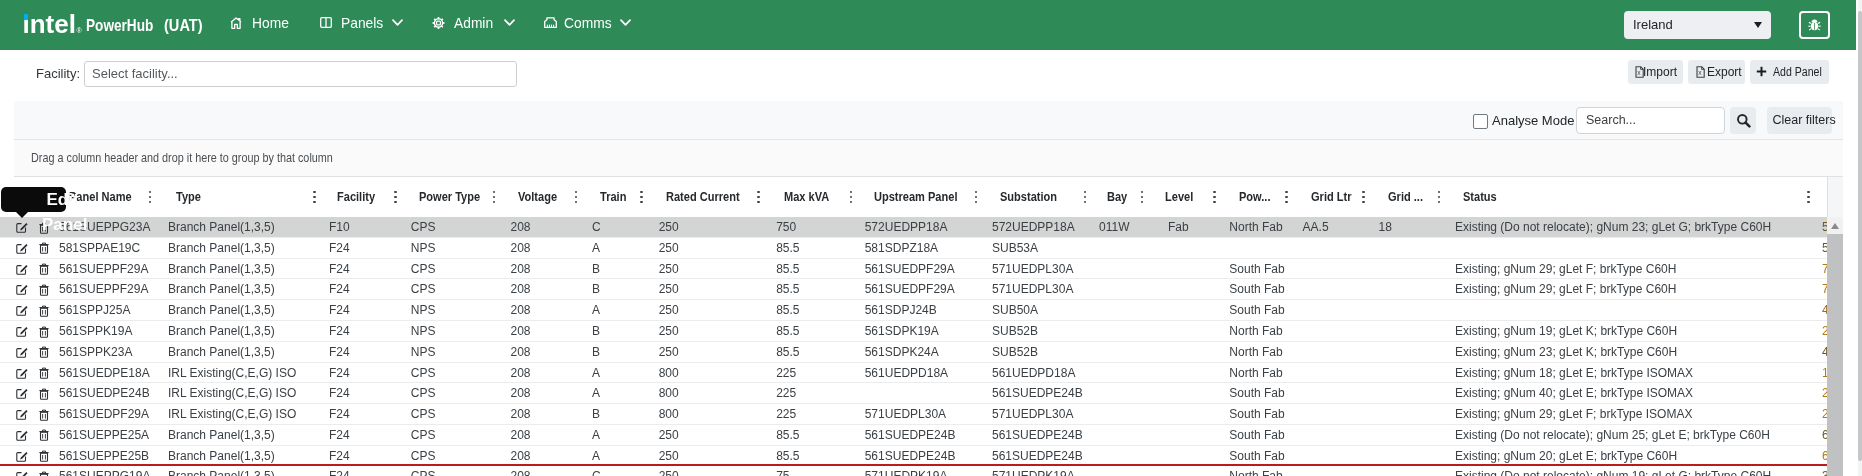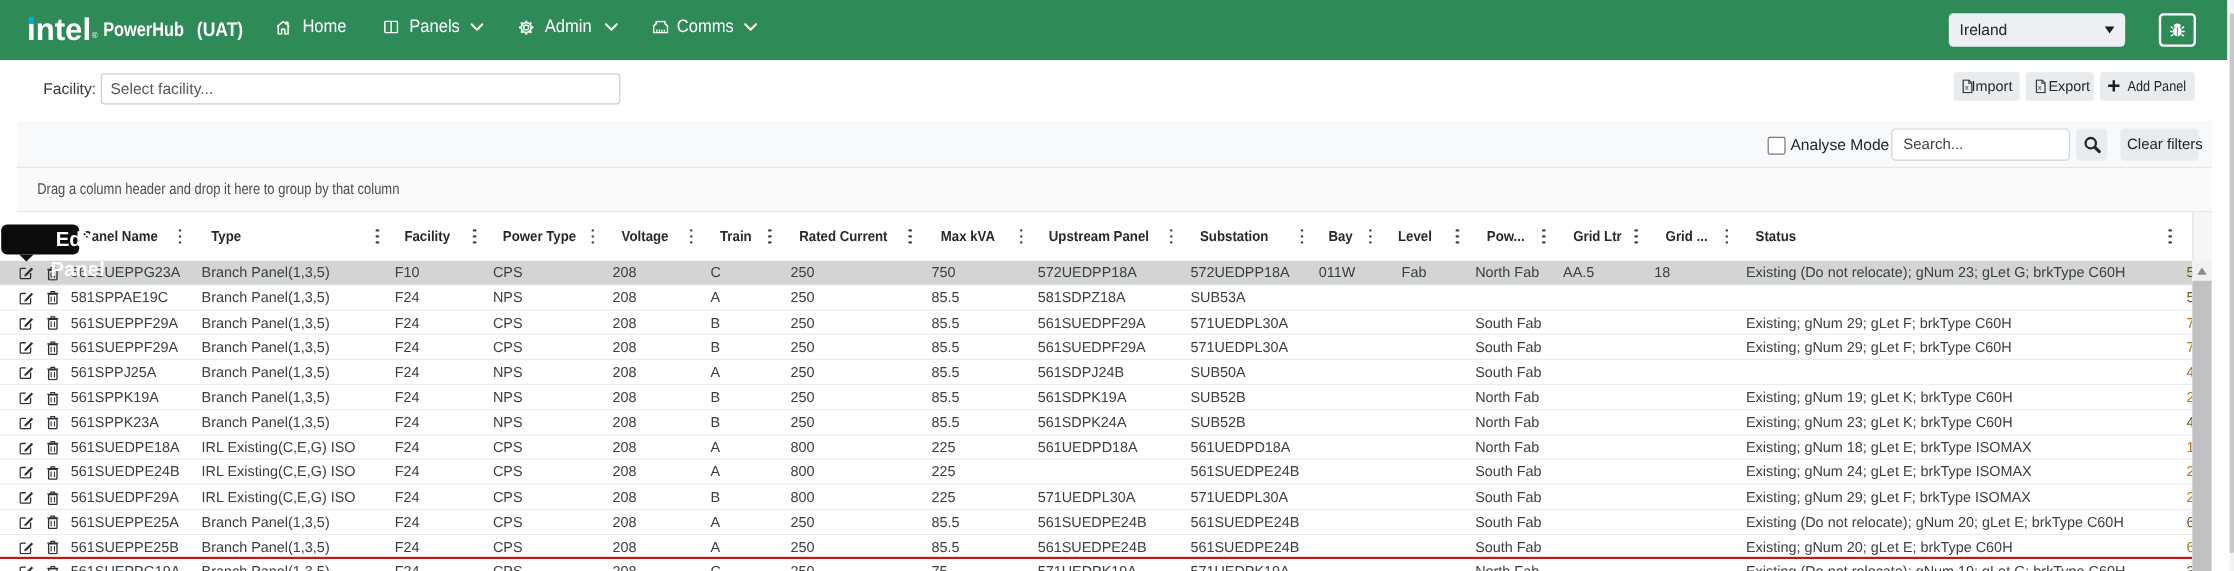--- a/index.html
+++ b/index.html
@@ -491,21 +491,21 @@
 <div class="cell" style="left:59px;">561SUEDPE24B</div>
 <div class="cell" style="left:168px;">IRL Existing(C,E,G) ISO</div>
 <div class="cell" style="left:329px;">F24</div>
 <div class="cell" style="left:410.8px;">CPS</div>
 <div class="cell" style="left:510.5px;">208</div>
 <div class="cell" style="left:592px;">A</div>
 <div class="cell" style="left:658.7px;">800</div>
 <div class="cell" style="left:776.2px;">225</div>
 <div class="cell" style="left:992px;">561SUEDPE24B</div>
 <div class="cell" style="left:1229.3px;">South Fab</div>
-<div class="cell" style="left:1455px;">Existing; gNum 24; gLet E; brkType ISOMAX</div>
+<div class="cell" style="left:1455px;">Existing; gNum 40; gLet E; brkType ISOMAX</div>
 <div class="cell" style="left:1822px;color:#b07818;">2</div>
 </div>
 <div style="position:absolute;left:0;top:186.93px;width:1827px;height:20.77px;background:#fff;border-bottom:1px solid #ececec;">
 <div class="abs" style="left:15.5px;top:5px;">
         <svg width="12" height="11" viewBox="0 0 12 11" style="display:block;">
           <path d="M9.5 5.5 V9.3 A1 1 0 0 1 8.5 10.3 H1.8 A1 1 0 0 1 .8 9.3 V2.6 A1 1 0 0 1 1.8 1.6 H5.5" fill="none" stroke="#2b2f33" stroke-width="1.1"></path>
           <path d="M4.6 6.8 L10.3 1 L11.6 2.3 L5.9 8 L4.3 8.4 Z" fill="#2b2f33"></path>
         </svg>
       </div>
 <div class="abs" style="left:38.5px;top:4.5px;">
@@ -551,21 +551,21 @@
 <div class="cell" style="left:168px;">Branch Panel(1,3,5)</div>
 <div class="cell" style="left:329px;">F24</div>
 <div class="cell" style="left:410.8px;">CPS</div>
 <div class="cell" style="left:510.5px;">208</div>
 <div class="cell" style="left:592px;">A</div>
 <div class="cell" style="left:658.7px;">250</div>
 <div class="cell" style="left:776.2px;">85.5</div>
 <div class="cell" style="left:864.7px;">561SUEDPE24B</div>
 <div class="cell" style="left:992px;">561SUEDPE24B</div>
 <div class="cell" style="left:1229.3px;">South Fab</div>
-<div class="cell" style="left:1455px;">Existing (Do not relocate); gNum 20; gLet E; brkType C60H</div>
+<div class="cell" style="left:1455px;">Existing (Do not relocate); gNum 25; gLet E; brkType C60H</div>
 <div class="cell" style="left:1822px;color:#6a5a20;">6</div>
 </div>
 <div style="position:absolute;left:0;top:228.47px;width:1827px;height:20.77px;background:#fff;border-bottom:2px solid #b91c1c;">
 <div class="abs" style="left:15.5px;top:5px;">
         <svg width="12" height="11" viewBox="0 0 12 11" style="display:block;">
           <path d="M9.5 5.5 V9.3 A1 1 0 0 1 8.5 10.3 H1.8 A1 1 0 0 1 .8 9.3 V2.6 A1 1 0 0 1 1.8 1.6 H5.5" fill="none" stroke="#2b2f33" stroke-width="1.1"></path>
           <path d="M4.6 6.8 L10.3 1 L11.6 2.3 L5.9 8 L4.3 8.4 Z" fill="#2b2f33"></path>
         </svg>
       </div>
 <div class="abs" style="left:38.5px;top:4.5px;">

